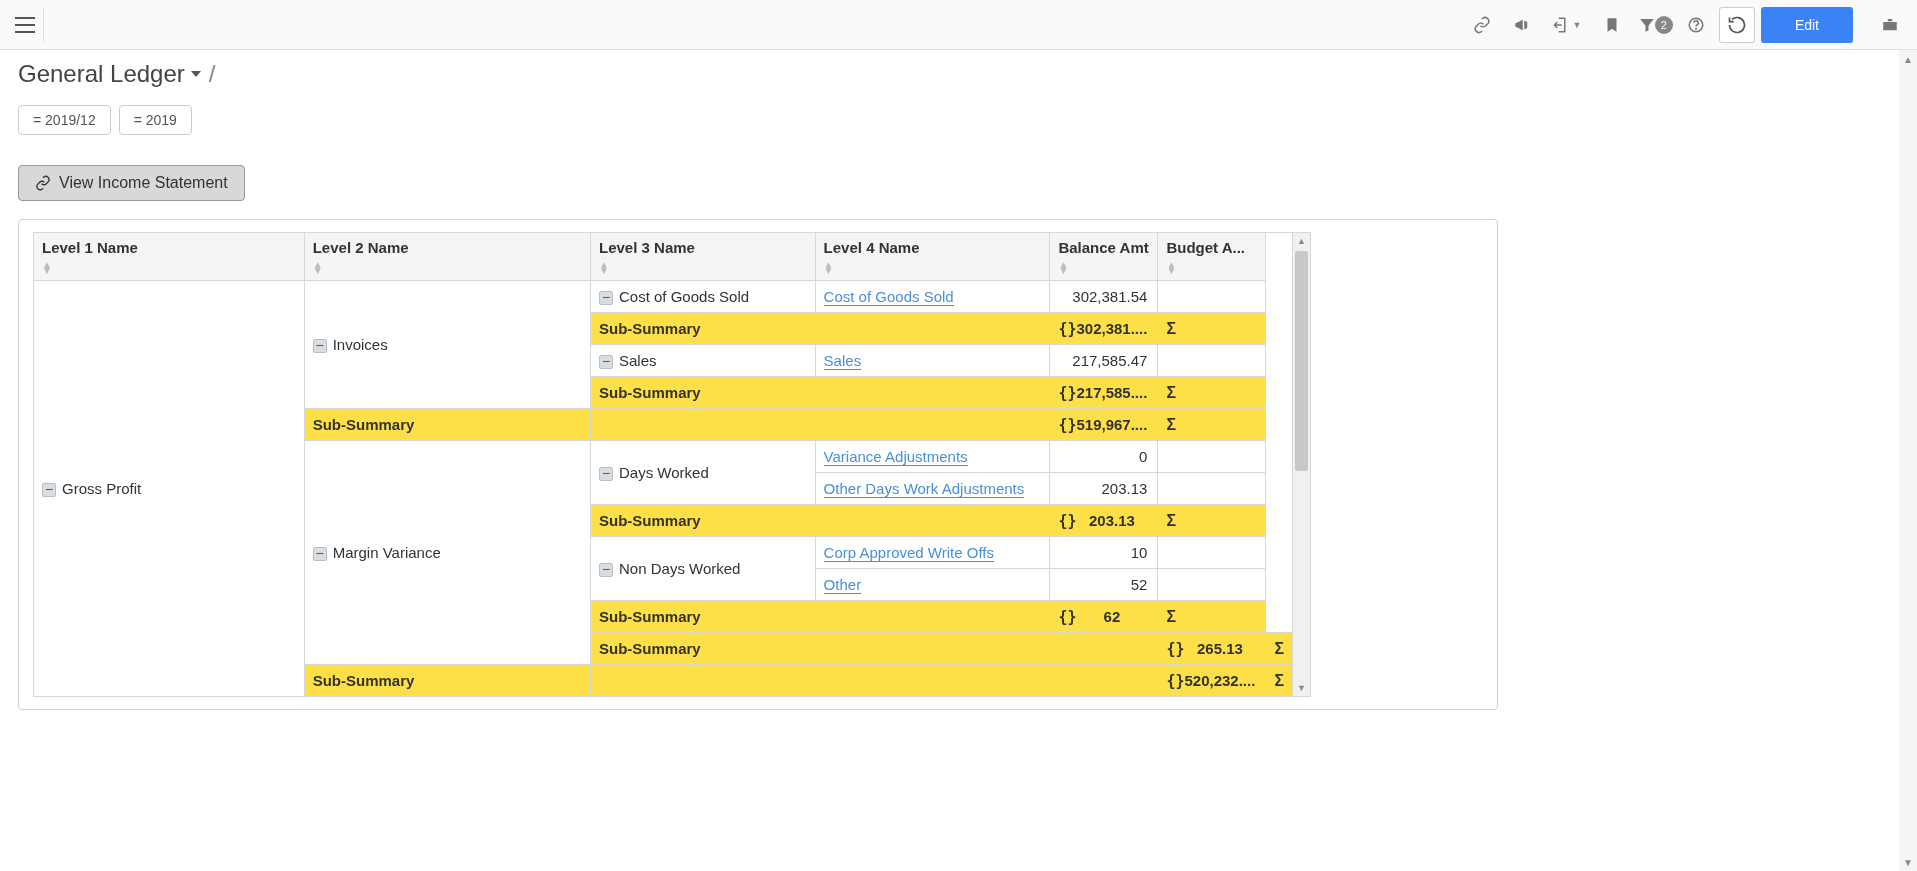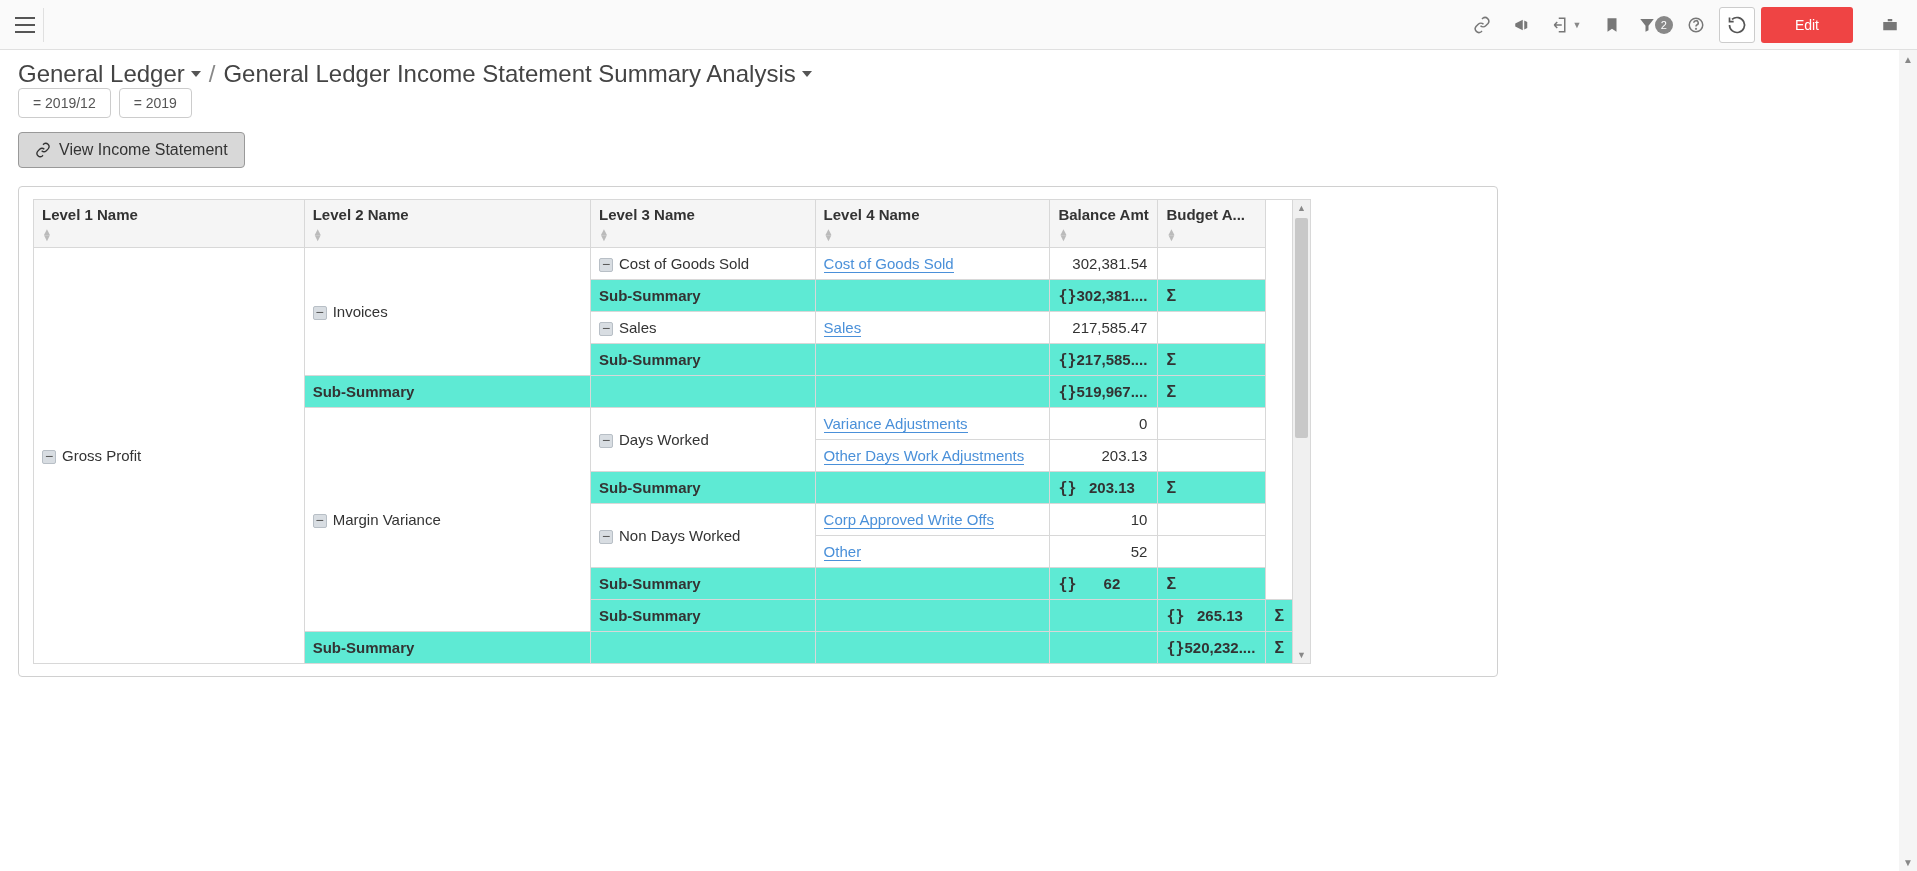--- a/index.html
+++ b/index.html
@@ -88,21 +88,21 @@
     width: 36px;
     height: 36px;
     border-radius: 3px;
     display: flex;
     align-items: center;
     justify-content: center;
     cursor: pointer;
     color: #555;
   }
   .edit-btn {
-    background: #ef4444;
+    background: #3b82f6;
     color: #fff;
     border: none;
     height: 36px;
     padding: 0 34px;
     border-radius: 3px;
     font-size: 14px;
     cursor: pointer;
   }
 
   
@@ -111,21 +111,21 @@
     position: relative;
     height: calc(100vh - 50px);
     overflow-y: scroll;
   }
   .breadcrumb {
     display: flex;
     align-items: baseline;
     gap: 8px;
     font-size: 24px;
     color: #444;
-    margin-bottom: 0;
+    margin-bottom: 17px;
   }
   .breadcrumb .crumb {
     display: flex;
     align-items: center;
     gap: 4px;
     cursor: pointer;
   }
   .breadcrumb .sep { color: #888; }
   .caret-down {
     width: 0; height: 0;
@@ -155,20 +155,21 @@
     align-items: center;
     gap: 8px;
     padding: 8px 16px;
     border: 1px solid #999;
     background: #d8d8d8;
     border-radius: 4px;
     cursor: pointer;
     font-size: 16px;
     color: #333;
     margin-bottom: 18px;
+    margin-top: 16px;
   }
   .view-btn svg { width: 16px; height: 16px; }
 
   
   .panel {
     border: 1px solid #d0d0d0;
     border-radius: 4px;
     padding: 12px 14px;
     width: 1480px;
   }
@@ -231,21 +232,21 @@
     line-height: 10px;
     text-align: center;
     margin-right: 6px;
     cursor: pointer;
     vertical-align: middle;
   }
   .collapse-box::before { content: "−"; }
 
   .sub-row td {
     font-weight: 700;
-    background: #5eead4;
+    background: #fde047;
   }
   .sub-row .curly {
     font-family: monospace;
     font-weight: 700;
   }
   .sub-row .sigma {
     font-family: "Segoe UI Symbol", sans-serif;
     font-size: 16px;
   }
   .balance-cell {
@@ -382,24 +383,20 @@
   </div>
 </div>
 
 <div class="page-area">
   <div class="breadcrumb">
     <span class="crumb">
       <span>General Ledger</span>
       <span class="caret-down"></span>
     </span>
     <span class="sep">/</span>
-    <span class="crumb">
-      <span>General Ledger Income Statement Summary Analysis</span>
-      <span class="caret-down"></span>
-    </span>
   </div>
 
   <div class="filters-row">
     <div class="filter-chip">= 2019/12</div>
     <div class="filter-chip">= 2019</div>
   </div>
 
   <div class="view-btn">
     <svg viewBox="0 0 24 24" fill="none" stroke="currentColor" stroke-width="2">
         <path d="M10 13a5 5 0 0 0 7 0l3-3a5 5 0 0 0-7-7l-1 1"></path>

